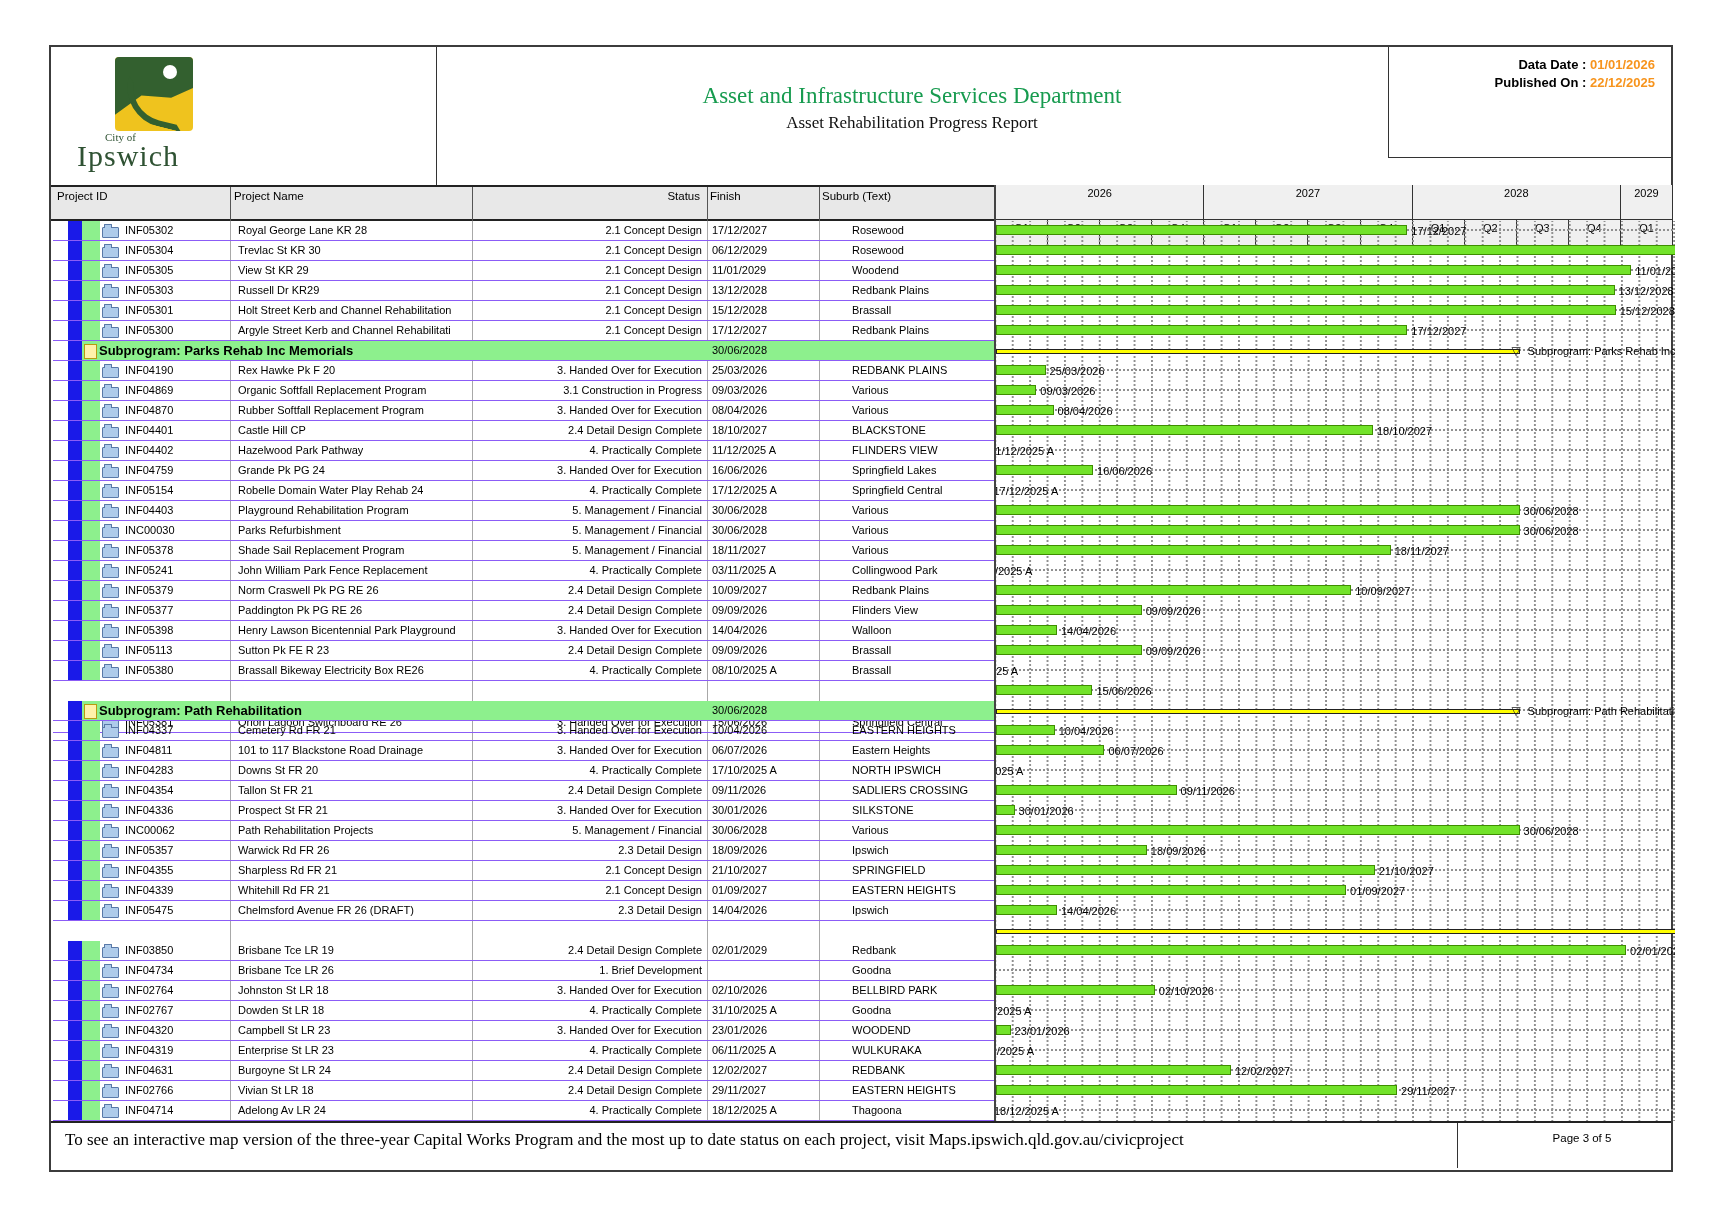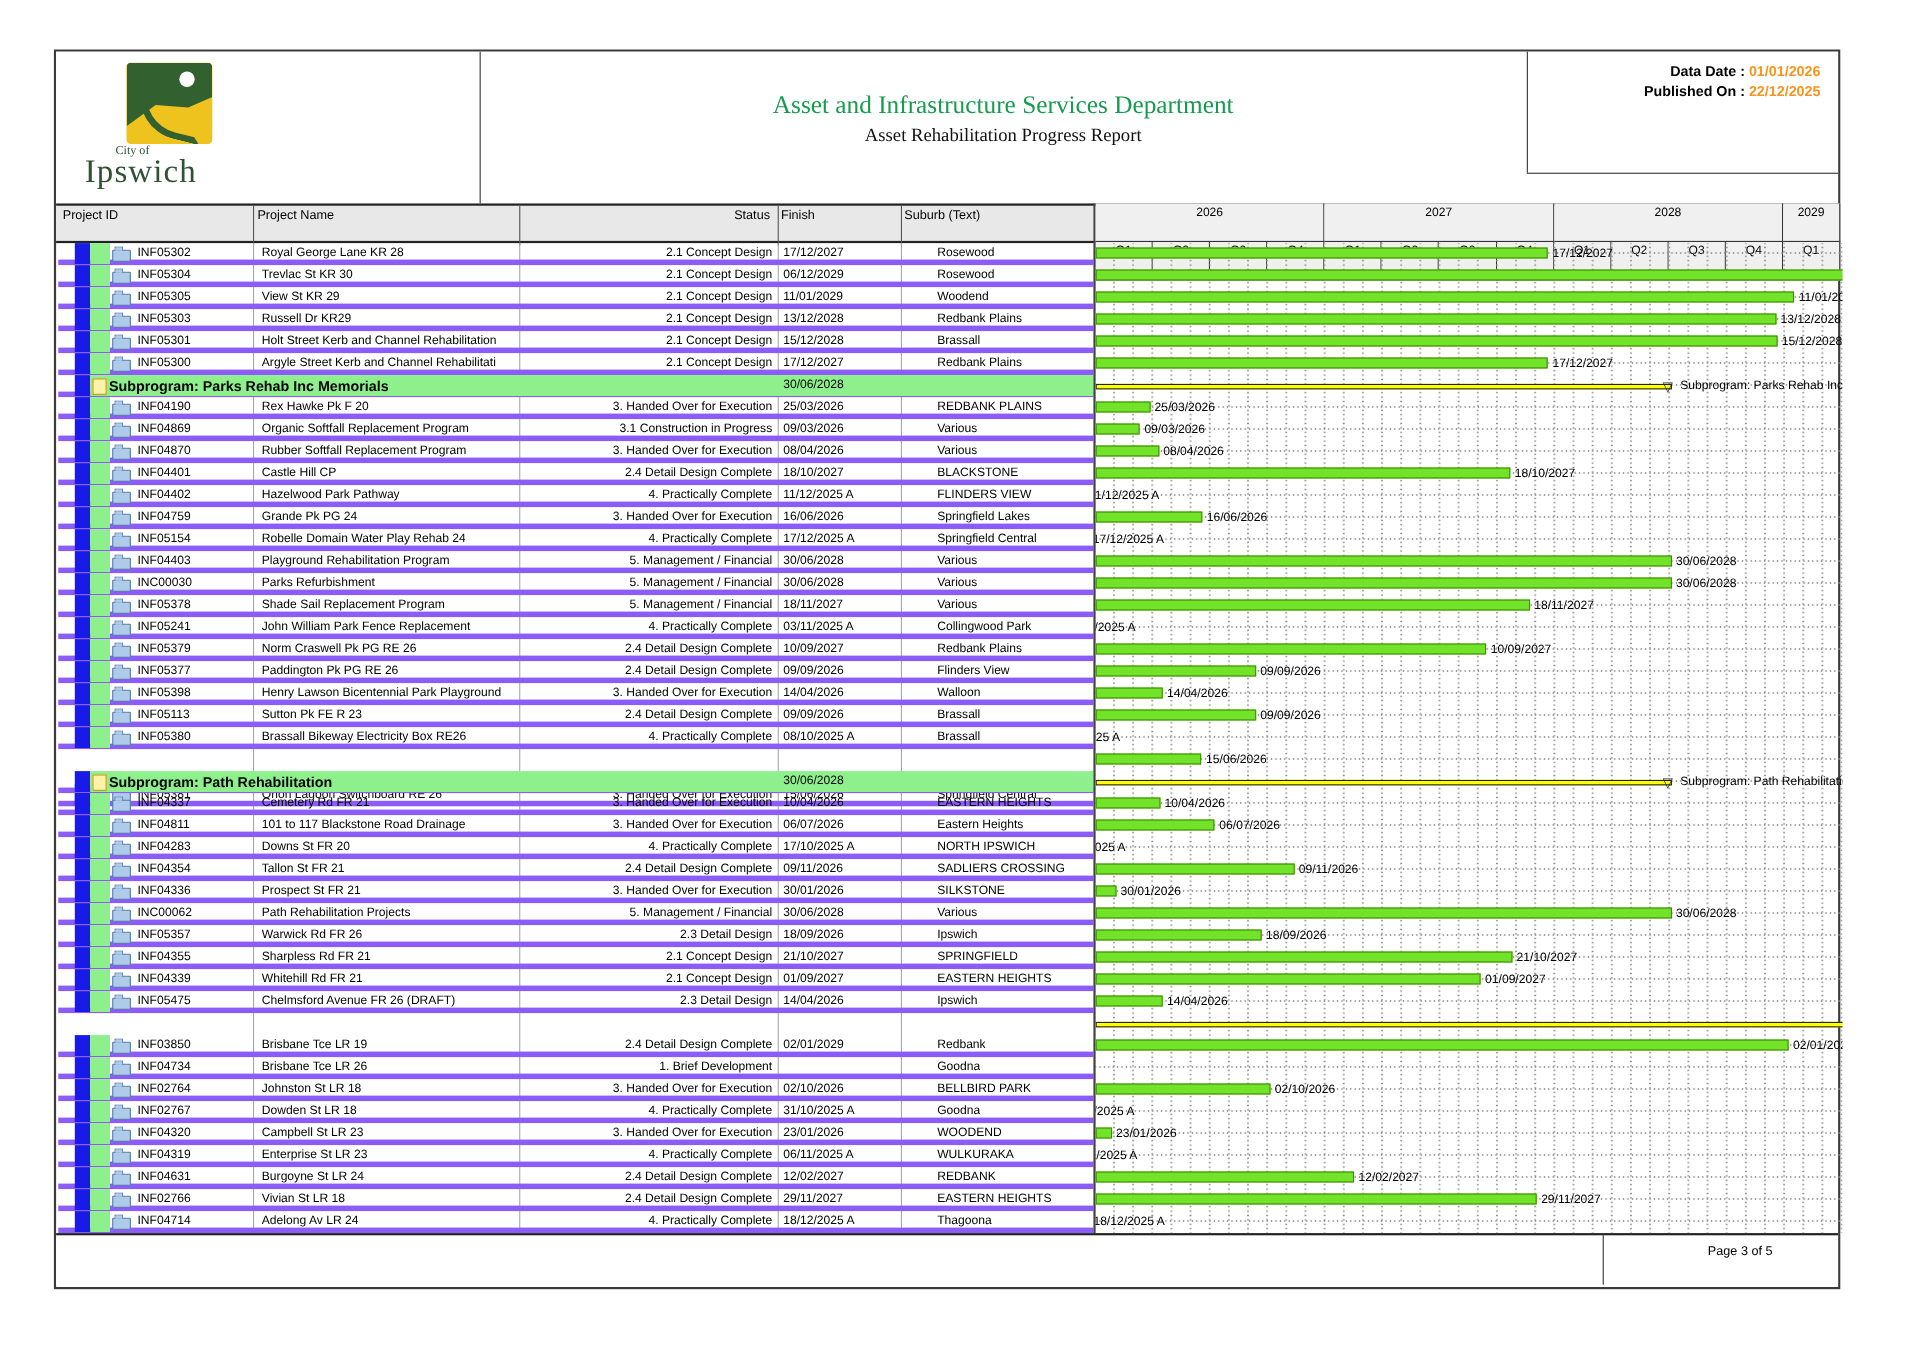--- a/index.html
+++ b/index.html
@@ -35,21 +35,21 @@
 
   
   #ghead{position:absolute;left:943px;top:138px;width:679px;height:36px;border-left:2px solid #444;box-sizing:border-box;}
   .grow{display:flex;height:35px;}
   .gcell{box-sizing:border-box;border-right:1px solid #333;border-bottom:1px solid #333;background:#f0f0f0;
          font-size:11px;text-align:center;line-height:17px;overflow:hidden;}
 
   
   #rows{position:absolute;left:2px;top:174px;width:941px;height:900px;}
   .colline{position:absolute;top:0;width:1px;height:900px;background:#a8a8a8;}
-  .row{position:absolute;left:0;width:941px;height:20px;box-sizing:border-box;border-bottom:5px solid #8b5cf6;}
+  .row{position:absolute;left:0;width:941px;height:20px;box-sizing:border-box;border-bottom:1px solid #8b5cf6;}
   .strip-blue{position:absolute;left:15px;top:0;width:14px;height:19px;background:var(--strip-blue);}
   .strip-green{position:absolute;left:29px;top:0;width:18px;height:19px;background:var(--sub-green);}
   .subbg{position:absolute;left:29px;top:0;width:912px;height:19px;background:var(--sub-green);}
   .cell{position:absolute;top:3px;font-size:11px;white-space:nowrap;}
   .c-id{left:72px;}
   .c-name{left:185px;max-width:225px;overflow:hidden;}
   .c-status{left:380px;width:269px;text-align:right;}
   .c-finish{left:659px;}
   .c-suburb{left:771px;max-width:168px;overflow:hidden;padding-left:28px;}
   .c-subtitle{left:46px;top:2px;font-size:13px;font-weight:bold;}
@@ -657,18 +657,19 @@
         <div class="barlabel" style="left: 18.5953px; top: 803px;">23/01/2026</div>
         <div class="barlabel" style="left: -26.0607px; top: 823px;">06/11/2025 A</div>
         <div class="bar" style="left: 0px; top: 844px; width: 233.013px;"></div>
         <div class="barlabel" style="left: 239.013px; top: 843px;">12/02/2027</div>
         <div class="bar" style="left: 0px; top: 864px; width: 399.041px;"></div>
         <div class="barlabel" style="left: 405.041px; top: 863px;">29/11/2027</div>
         <div class="barlabel" style="left: -2.01518px; top: 883px;">18/12/2025 A</div>
       </div>
 
     <div id="footer">
+      <div id="footer-note">To see an interactive map version of the three-year Capital Works Program and the most up to date status on each project, visit Maps.ipswich.qld.gov.au/civicproject</div>
       <div id="footer-div"></div>
       <div id="footer-page">Page 3 of 5</div>
     </div>
 
   </div>
 </div>
 
 </body></html>

